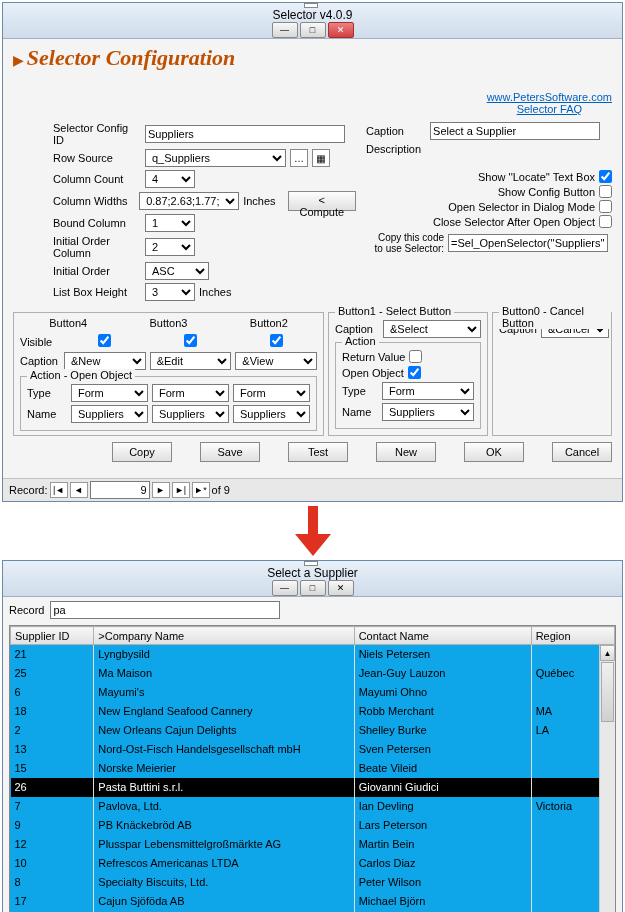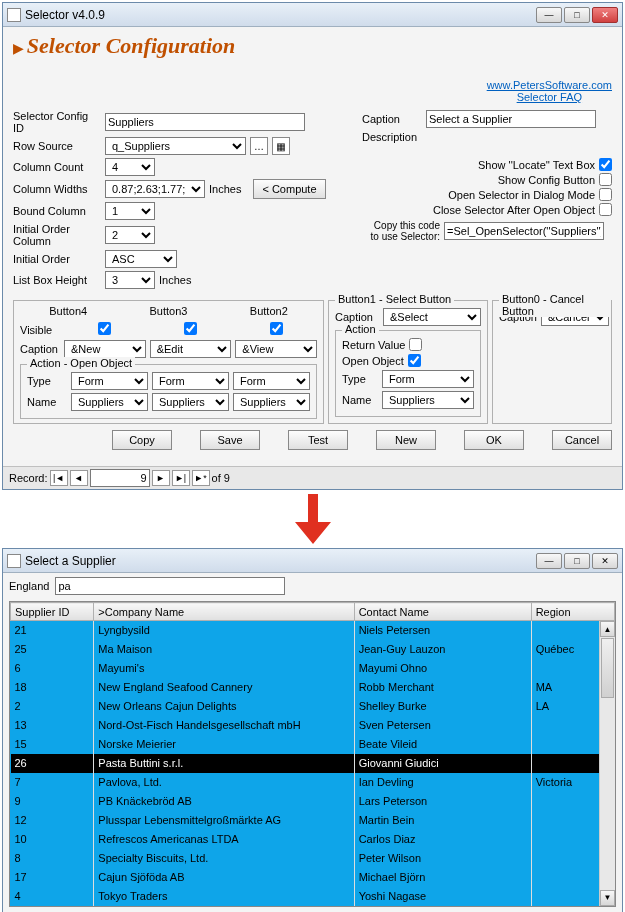--- a/index.html
+++ b/index.html
@@ -1,18 +1,18 @@
 <!DOCTYPE html>
 <html><head>
 <meta charset="utf-8">
 <style>
 * { box-sizing: border-box; margin: 0; padding: 0; font-family: Tahoma, Arial, sans-serif; font-size: 11px; }
 body { background: #fff; width: 625px; }
 .window { border: 1px solid #6b8aaa; background: #f0f0f0; margin: 2px; }
-.titlebar { background: linear-gradient(#e8f0f8,#d0dceb); border-bottom: 1px solid #a0b0c0; height: 24px; display: flex; align-items: center; padding: 0 4px; }
+.titlebar { background: linear-gradient(#e8f0f8,#d0dceb); border-bottom: 1px solid #a0b0c0; height: 36px; display: flex; align-items: center; padding: 0 4px; flex-direction: column; }
 .titlebar .icon { width: 14px; height: 14px; margin-right: 4px; display:inline-block; background:#fff; border:1px solid #888;}
 .titlebar .title { flex:1; color:#000; font-size:12px; }
 .winbtns { display:flex; gap:2px; }
 .winbtn { width:26px; height:16px; border:1px solid #888; background:linear-gradient(#f8f8f8,#d8d8d8); display:flex; align-items:center; justify-content:center; font-size:9px; cursor:pointer; border-radius:2px;}
 .winbtn.close { background:linear-gradient(#f08080,#d04040); color:#fff; border-color:#a03030;}
 .content { padding: 6px 10px 10px 10px; background:#f4f4f4; position:relative;}
 .hdrrow { display:flex; justify-content:space-between; align-items:flex-start; }
 .bigtitle { color:#c05000; font-size:22px; font-weight:bold; font-style:italic; font-family: Georgia, serif;}
 .tri { color:#c05000; font-size:14px; }
 .links { text-align:center; color:#0060c0; font-size:11px;margin-top:46px; }
@@ -65,21 +65,21 @@
     <div class="hdrrow">
       <div><span class="tri">▶</span> <span class="bigtitle">Selector Configuration</span></div>
       <div class="links">
         <div>www.PetersSoftware.com</div>
         <div>Selector FAQ</div>
       </div>
     </div>
 
     <div style="display:flex; gap:10px; margin-top:4px;">
 
-      <div style="flex:1;">
+      <div style="flex:1;margin-left:40px;">
         <div class="fieldrow">
           <span class="lbl">Selector Config ID</span>
           <input type="text" style="width: 200px;" value="Suppliers">
         </div>
         <div class="fieldrow">
           <span class="lbl">Row Source</span>
           <select style="width:141px"><option>q_Suppliers</option></select>
           <span class="iconbtn">…</span>
           <span class="iconbtn">▦</span>
         </div>
@@ -96,21 +96,21 @@
         <div class="fieldrow">
           <span class="lbl">Bound Column</span>
           <select style="width:50px"><option>1</option></select>
         </div>
         <div class="fieldrow">
           <span class="lbl">Initial Order Column</span>
           <select style="width:50px"><option>2</option></select>
         </div>
         <div class="fieldrow">
           <span class="lbl">Initial Order</span>
-          <select style="width:72px"><option>ASC</option></select>
+          <select style="width:64px"><option>ASC</option></select>
         </div>
         <div class="fieldrow">
           <span class="lbl">List Box Height</span>
           <select style="width:50px"><option>3</option></select>
           <span>Inches</span>
         </div>
       </div>
 
       <div style="width:250px;">
         <div class="fieldrow">
@@ -256,21 +256,21 @@
     <span class="icon"></span>
     <span class="title">Select a Supplier</span>
     <div class="winbtns">
       <div class="winbtn">—</div>
       <div class="winbtn">□</div>
       <div class="winbtn">✕</div>
     </div>
   </div>
   <div style="background:#f4f4f4;">
     <div class="locate-row">
-      <span>England</span>
+      <span>Record</span>
       <input type="text" style="width: 230px;" value="pa">
     </div>
     <div class="table-wrap">
       <table>
         <colgroup>
             <col style="width:80px">
             <col style="width:250px">
             <col style="width:170px">
             <col style="width:80px">
           </colgroup>

